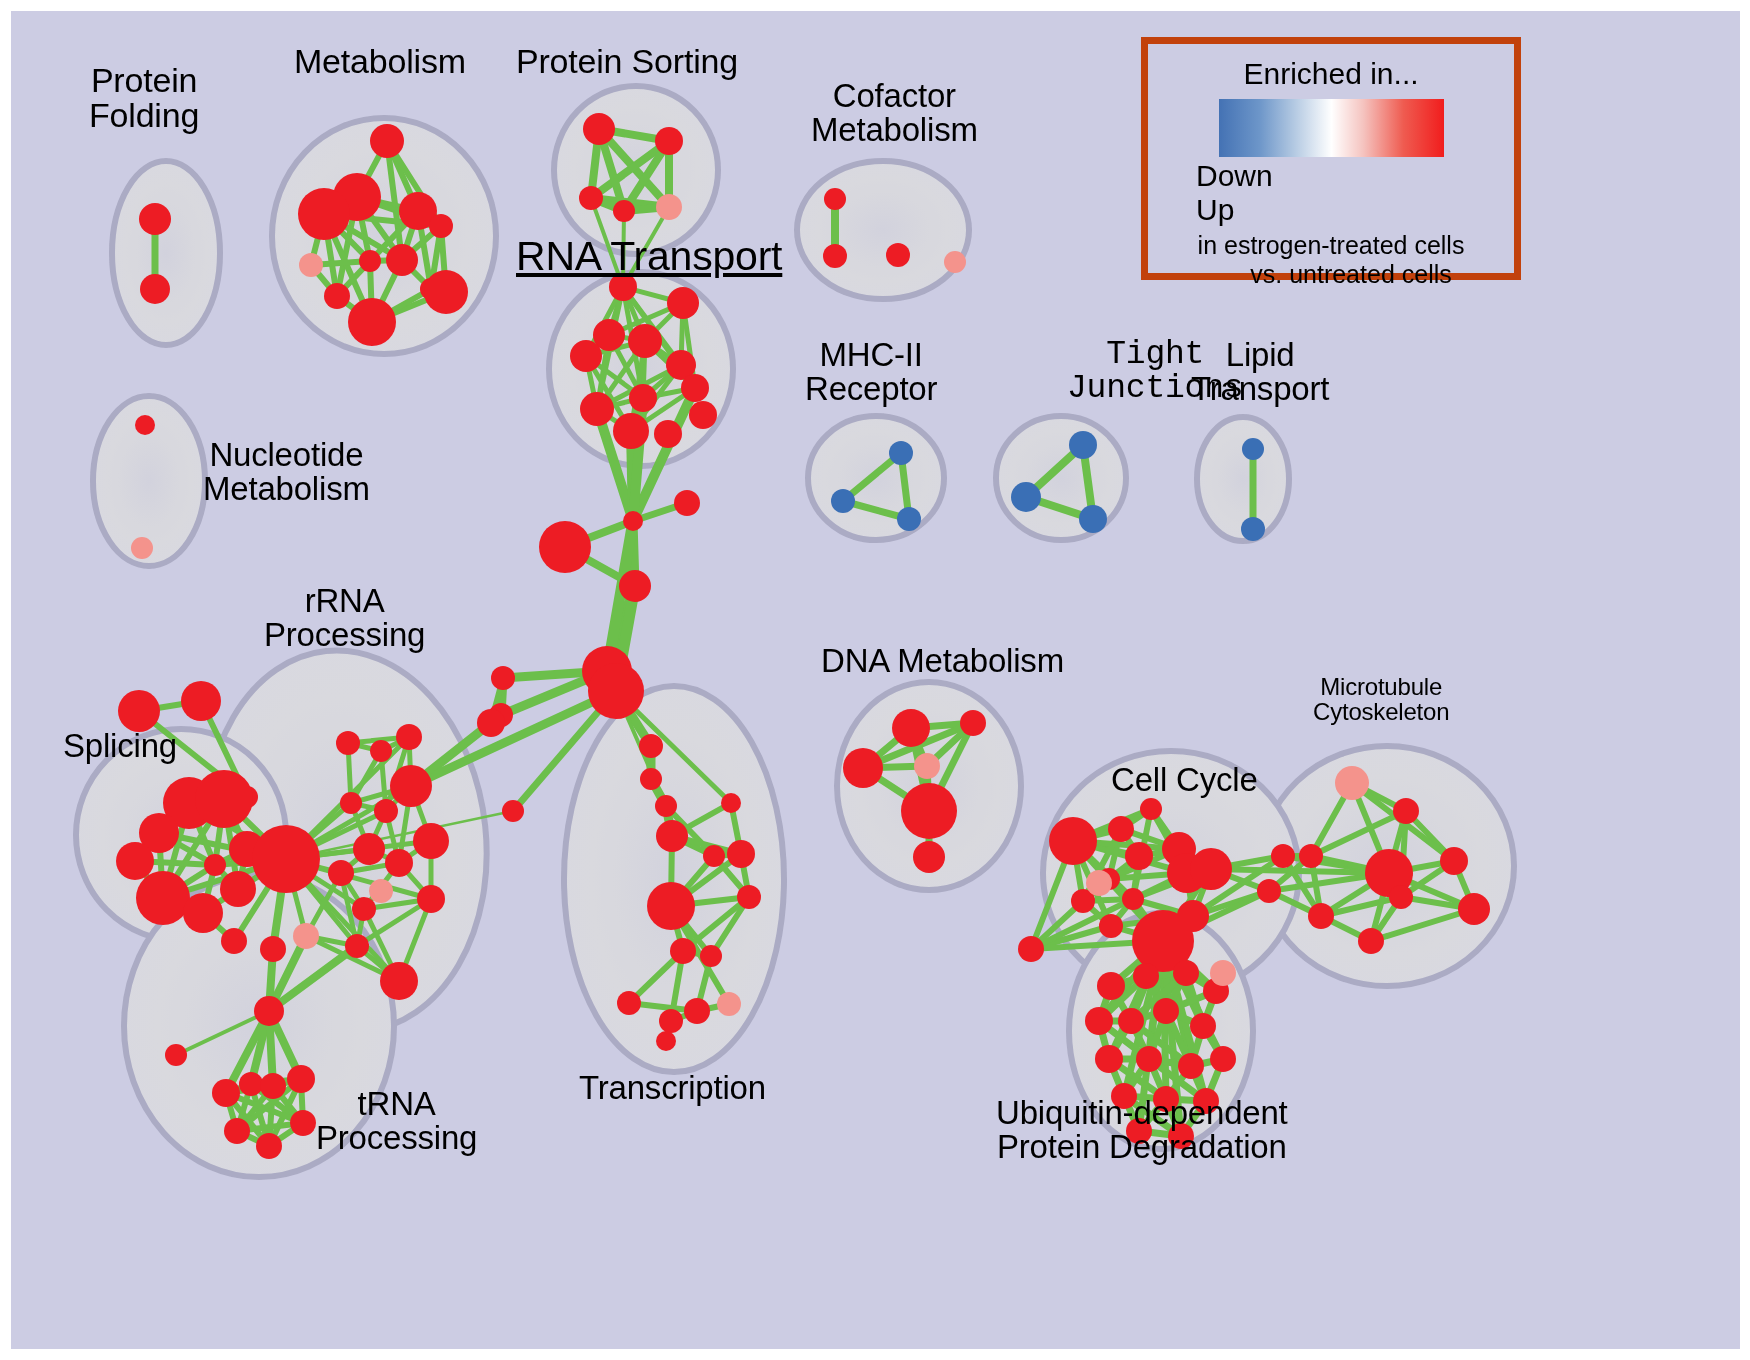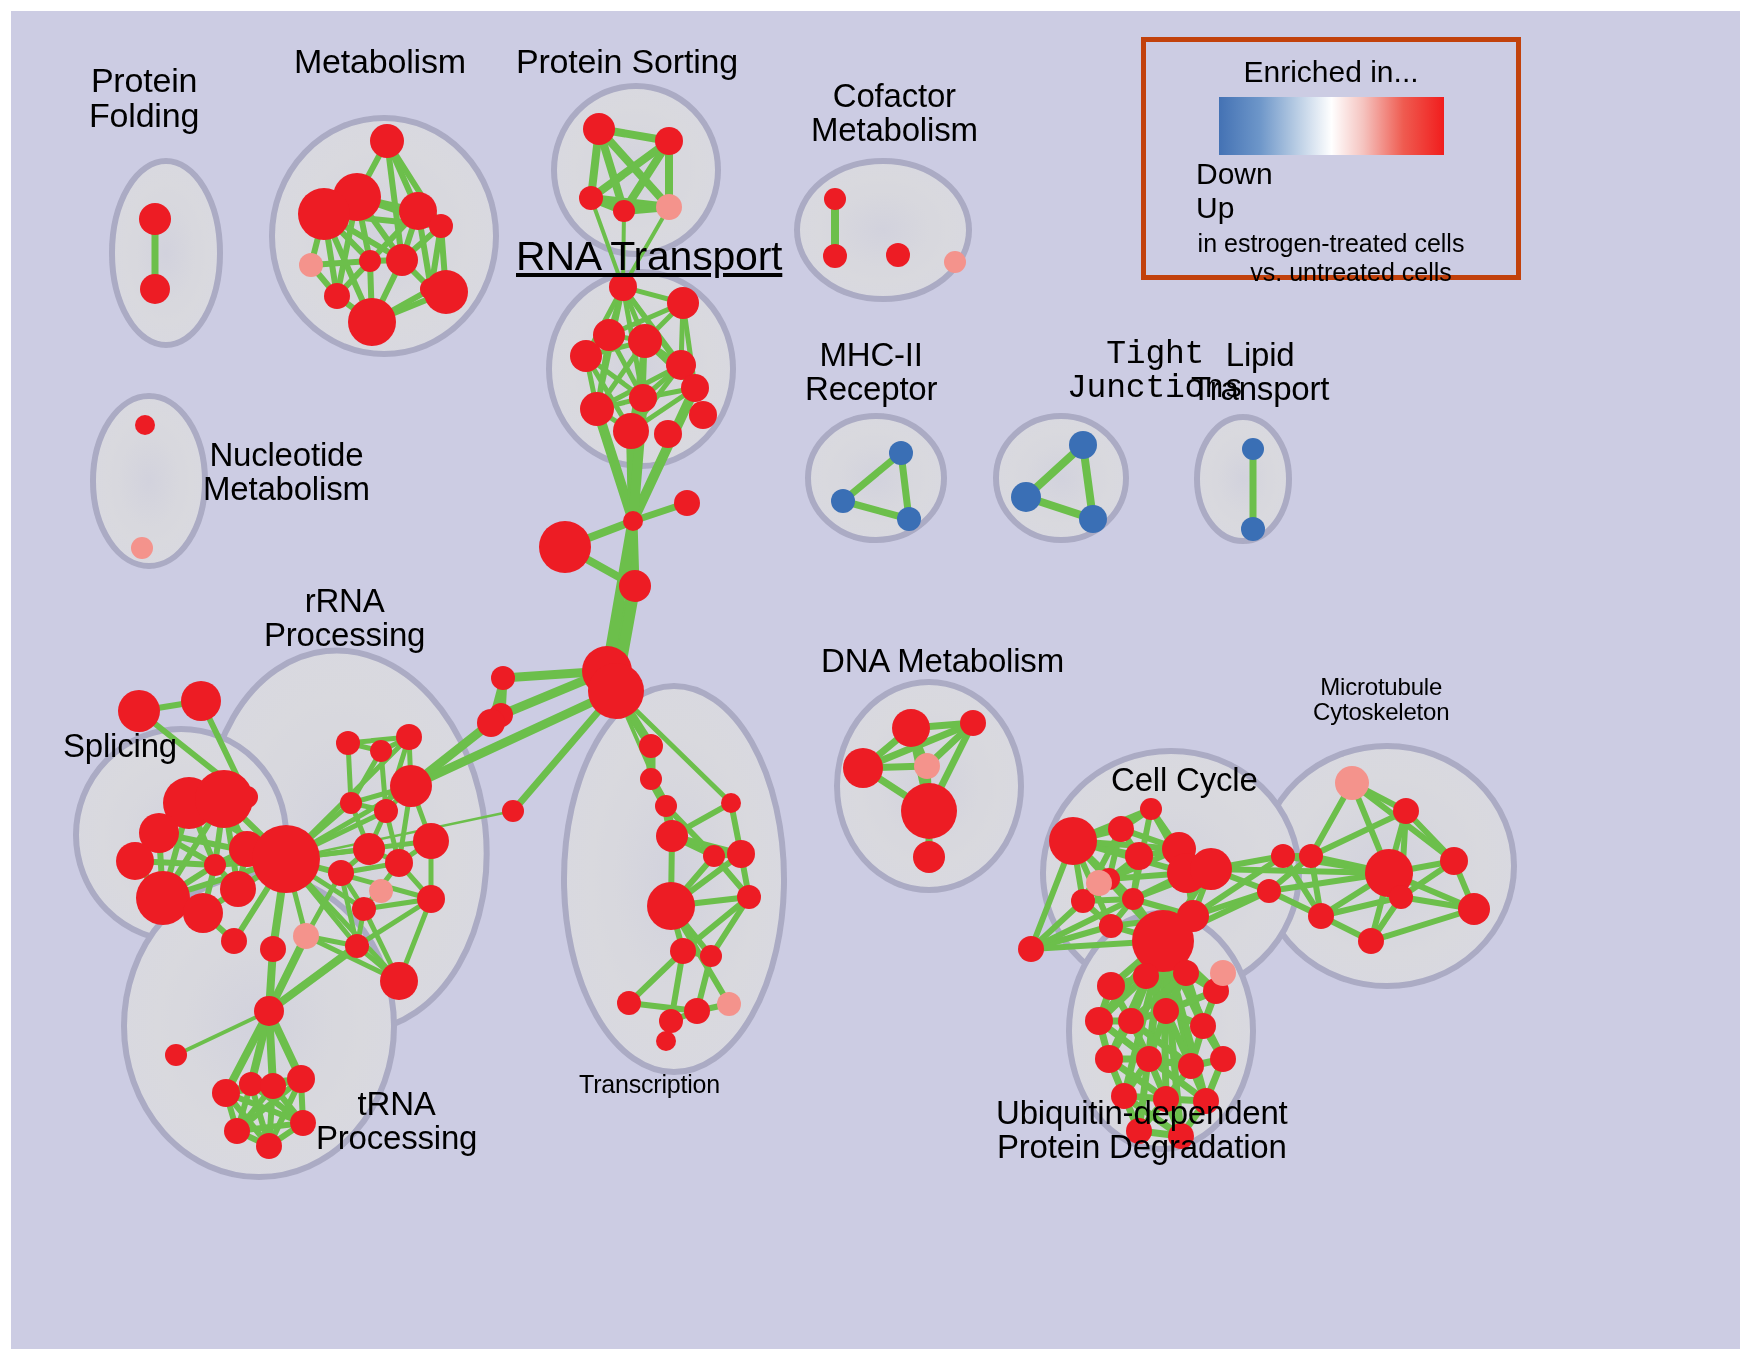--- a/index.html
+++ b/index.html
@@ -3,21 +3,21 @@
 <meta charset="utf-8">
 <title>Enrichment Map Network</title>
 <style>
   html,body{margin:0;padding:0;background:#ffffff;}
   body{font-family:"Liberation Sans", sans-serif;}
   #stage{position:relative;width:1750px;height:1360px;background:#ffffff;overflow:hidden;}
   #canvas{position:absolute;left:11px;top:11px;width:1729px;height:1338px;background:#ccccE3;}
   svg#net{position:absolute;left:0;top:0;width:1729px;height:1338px;display:block;}
   .clabel{position:absolute;color:#000000;font-weight:400;line-height:1.04;text-align:center;white-space:pre;
           font-family:"Liberation Sans", sans-serif;letter-spacing:-0.2px;}
-  #legendbox{position:absolute;border:5px solid #c2410c;background:#ccccE3;box-sizing:border-box;}
+  #legendbox{position:absolute;border:7px solid #c2410c;background:#ccccE3;box-sizing:border-box;}
   #legendbox .ttl{text-align:center;font-size:30px;color:#000;margin-top:13px;}
   #legendbox .bar{height:58px;margin:8px auto 0 auto;width:225px;
      background:linear-gradient(to right,#4472b4 0%,#6d96c9 18%,#b6cbe3 34%,#ffffff 50%,#f5c4c0 64%,#ef5b50 82%,#f11d1d 100%);}
   #legendbox .ends{display:flex;justify-content:space-between;width:270px;margin:2px auto 0 auto;font-size:30px;flex-direction:column;}
   #legendbox .sub{text-align:center;font-size:25px;margin-top:4px;line-height:1.14;}
 </style>
 </head>
 <body>
 
 <div id="stage">
@@ -757,21 +757,21 @@
 Junctions</div>
     <div class="clabel" style="left:1180px;top:327px;font-size:33px;">Lipid
 Transport</div>
     <div class="clabel" style="left:253px;top:573px;font-size:33px;">rRNA
 Processing</div>
     <div class="clabel" style="left:52px;top:718px;font-size:33px;">Splicing</div>
     <div class="clabel" style="left:810px;top:633px;font-size:33px;">DNA Metabolism</div>
     <div class="clabel" style="left:1302px;top:664px;font-size:24px;">Microtubule
 Cytoskeleton</div>
     <div class="clabel" style="left:1100px;top:752px;font-size:33px;">Cell Cycle</div>
-    <div class="clabel" style="left:568px;top:1060px;font-size:25px;">Transcription</div>
+    <div class="clabel" style="left:568px;top:1060px;font-size:33px;">Transcription</div>
     <div class="clabel" style="left:305px;top:1076px;font-size:33px;">tRNA
 Processing</div>
     <div class="clabel" style="left:985px;top:1085px;font-size:33px;">Ubiquitin-dependent
 Protein Degradation</div>
 
     <div id="legendbox" style="left:1130px;top:26px;width:380px;height:243px;">
       <div class="ttl">Enriched in...</div>
       <div class="bar"></div>
       <div class="ends">
         <span>Down</span>

